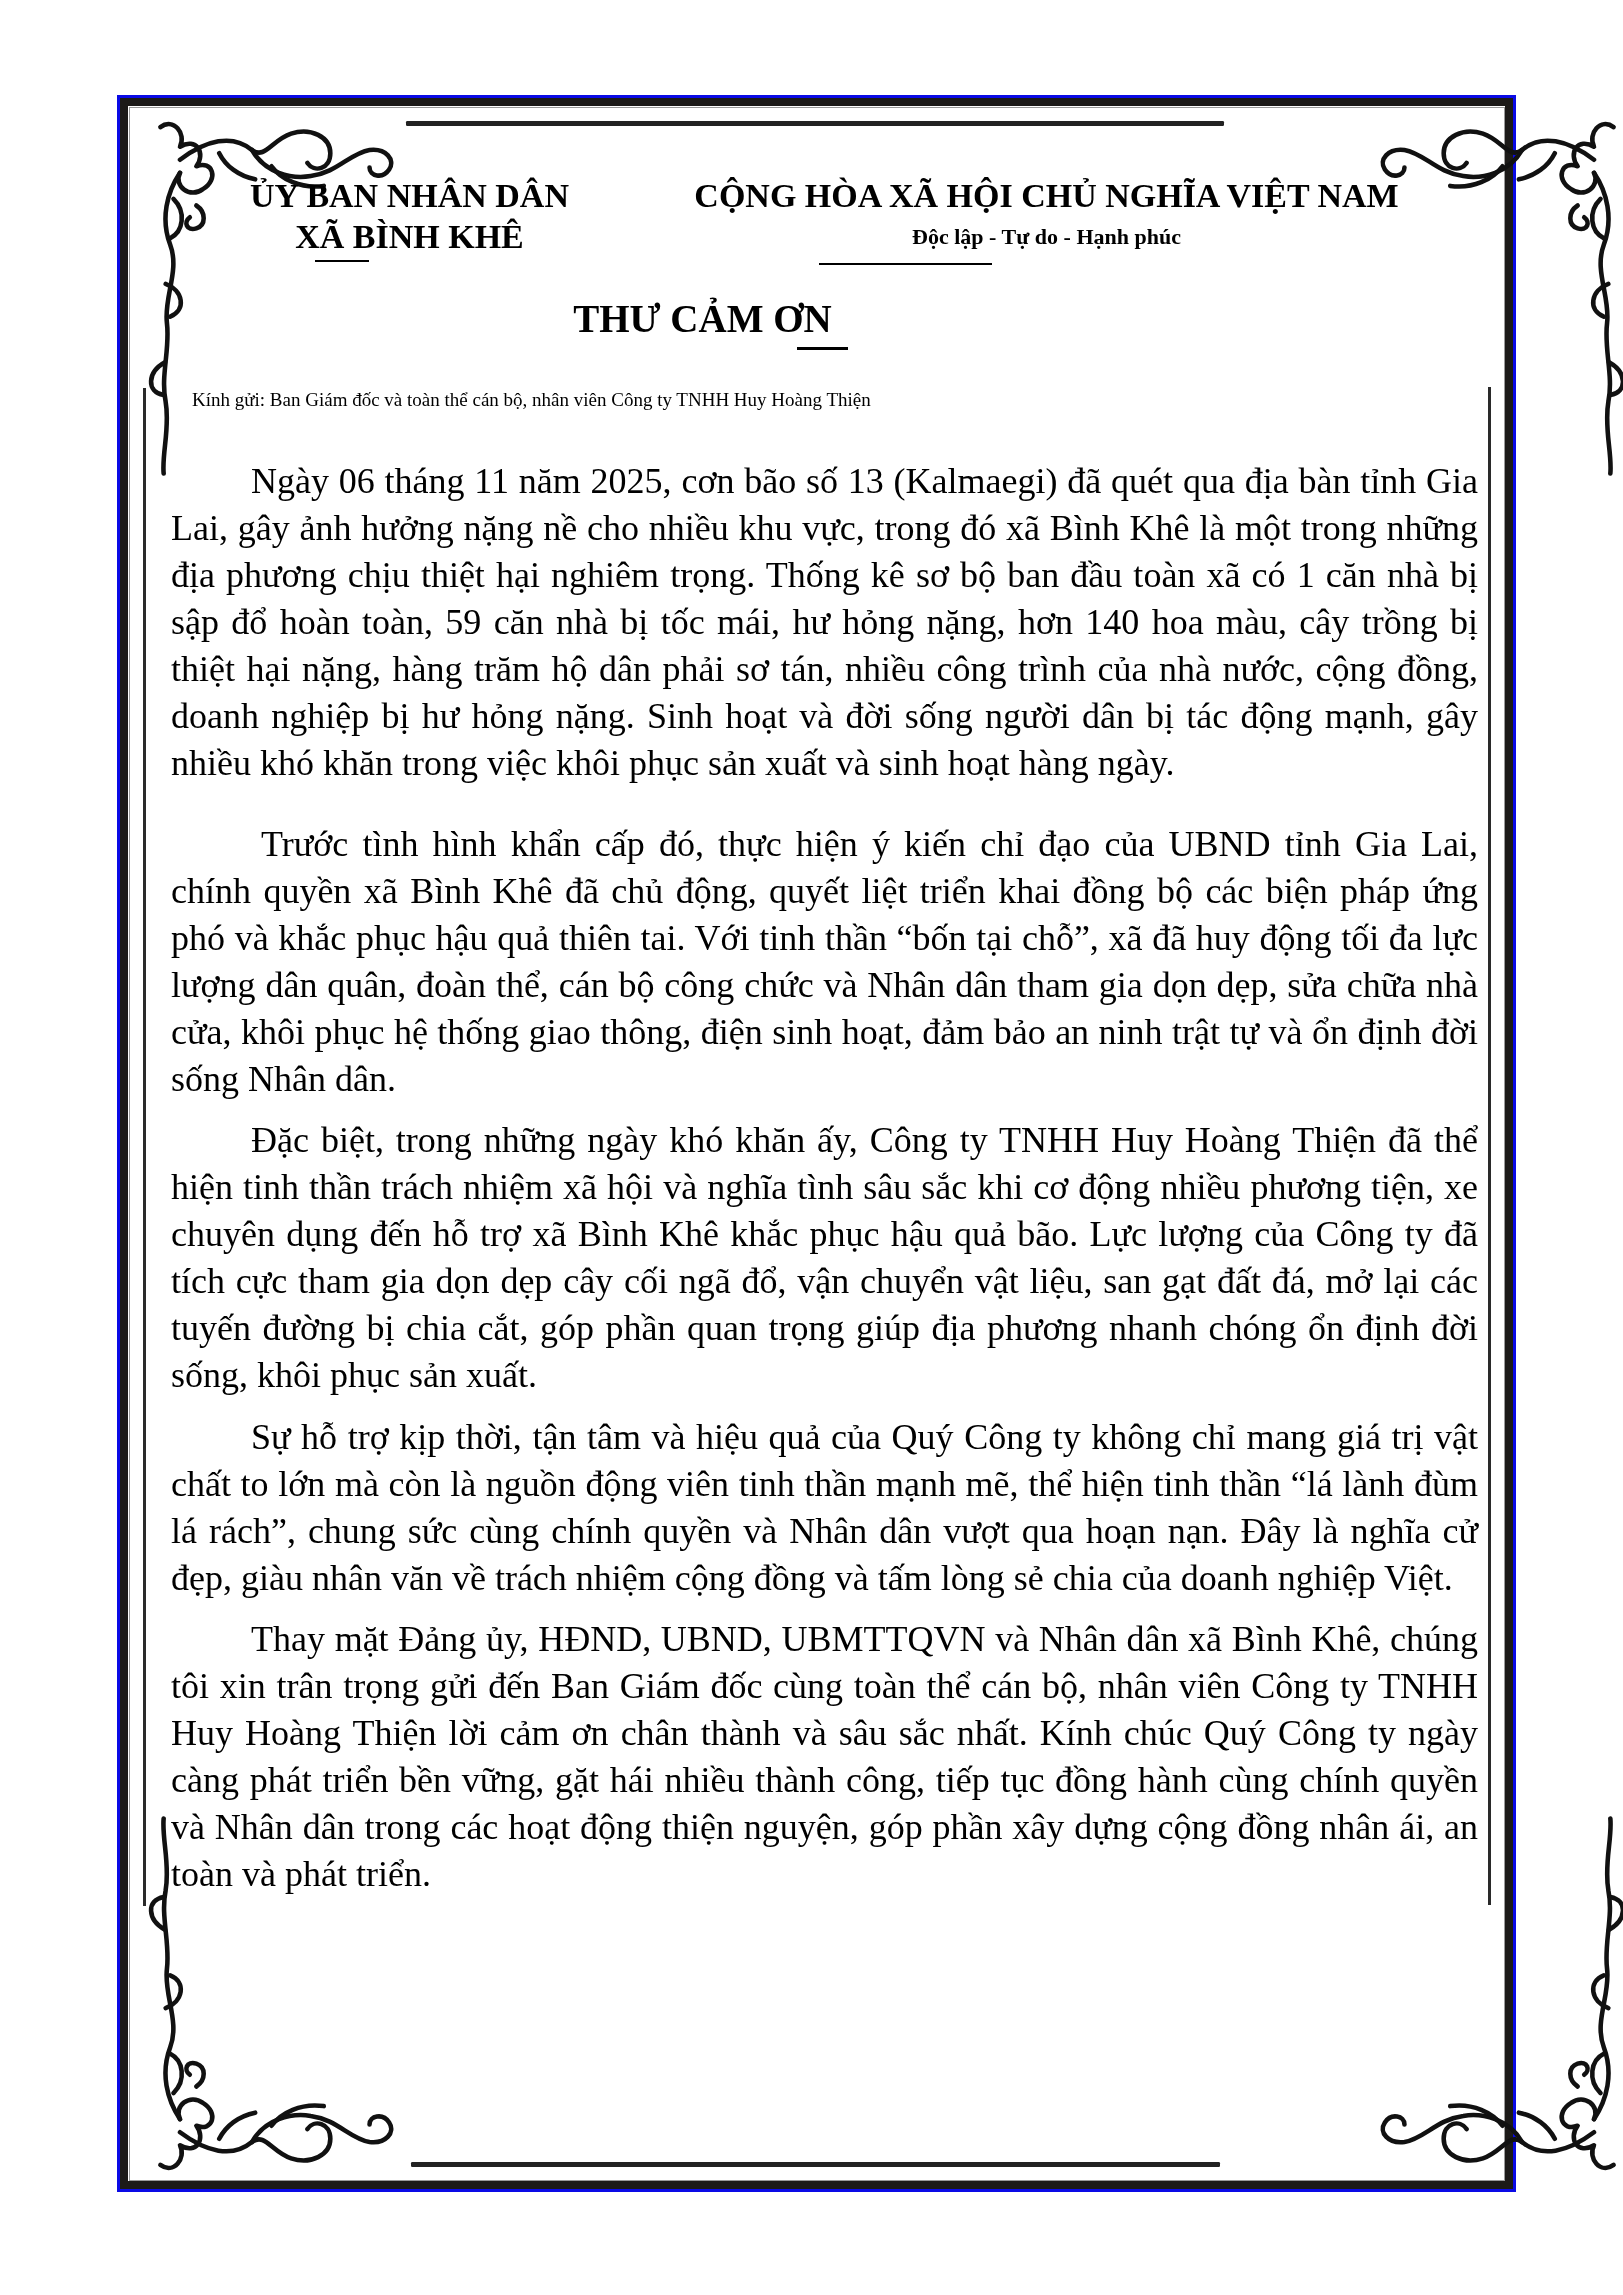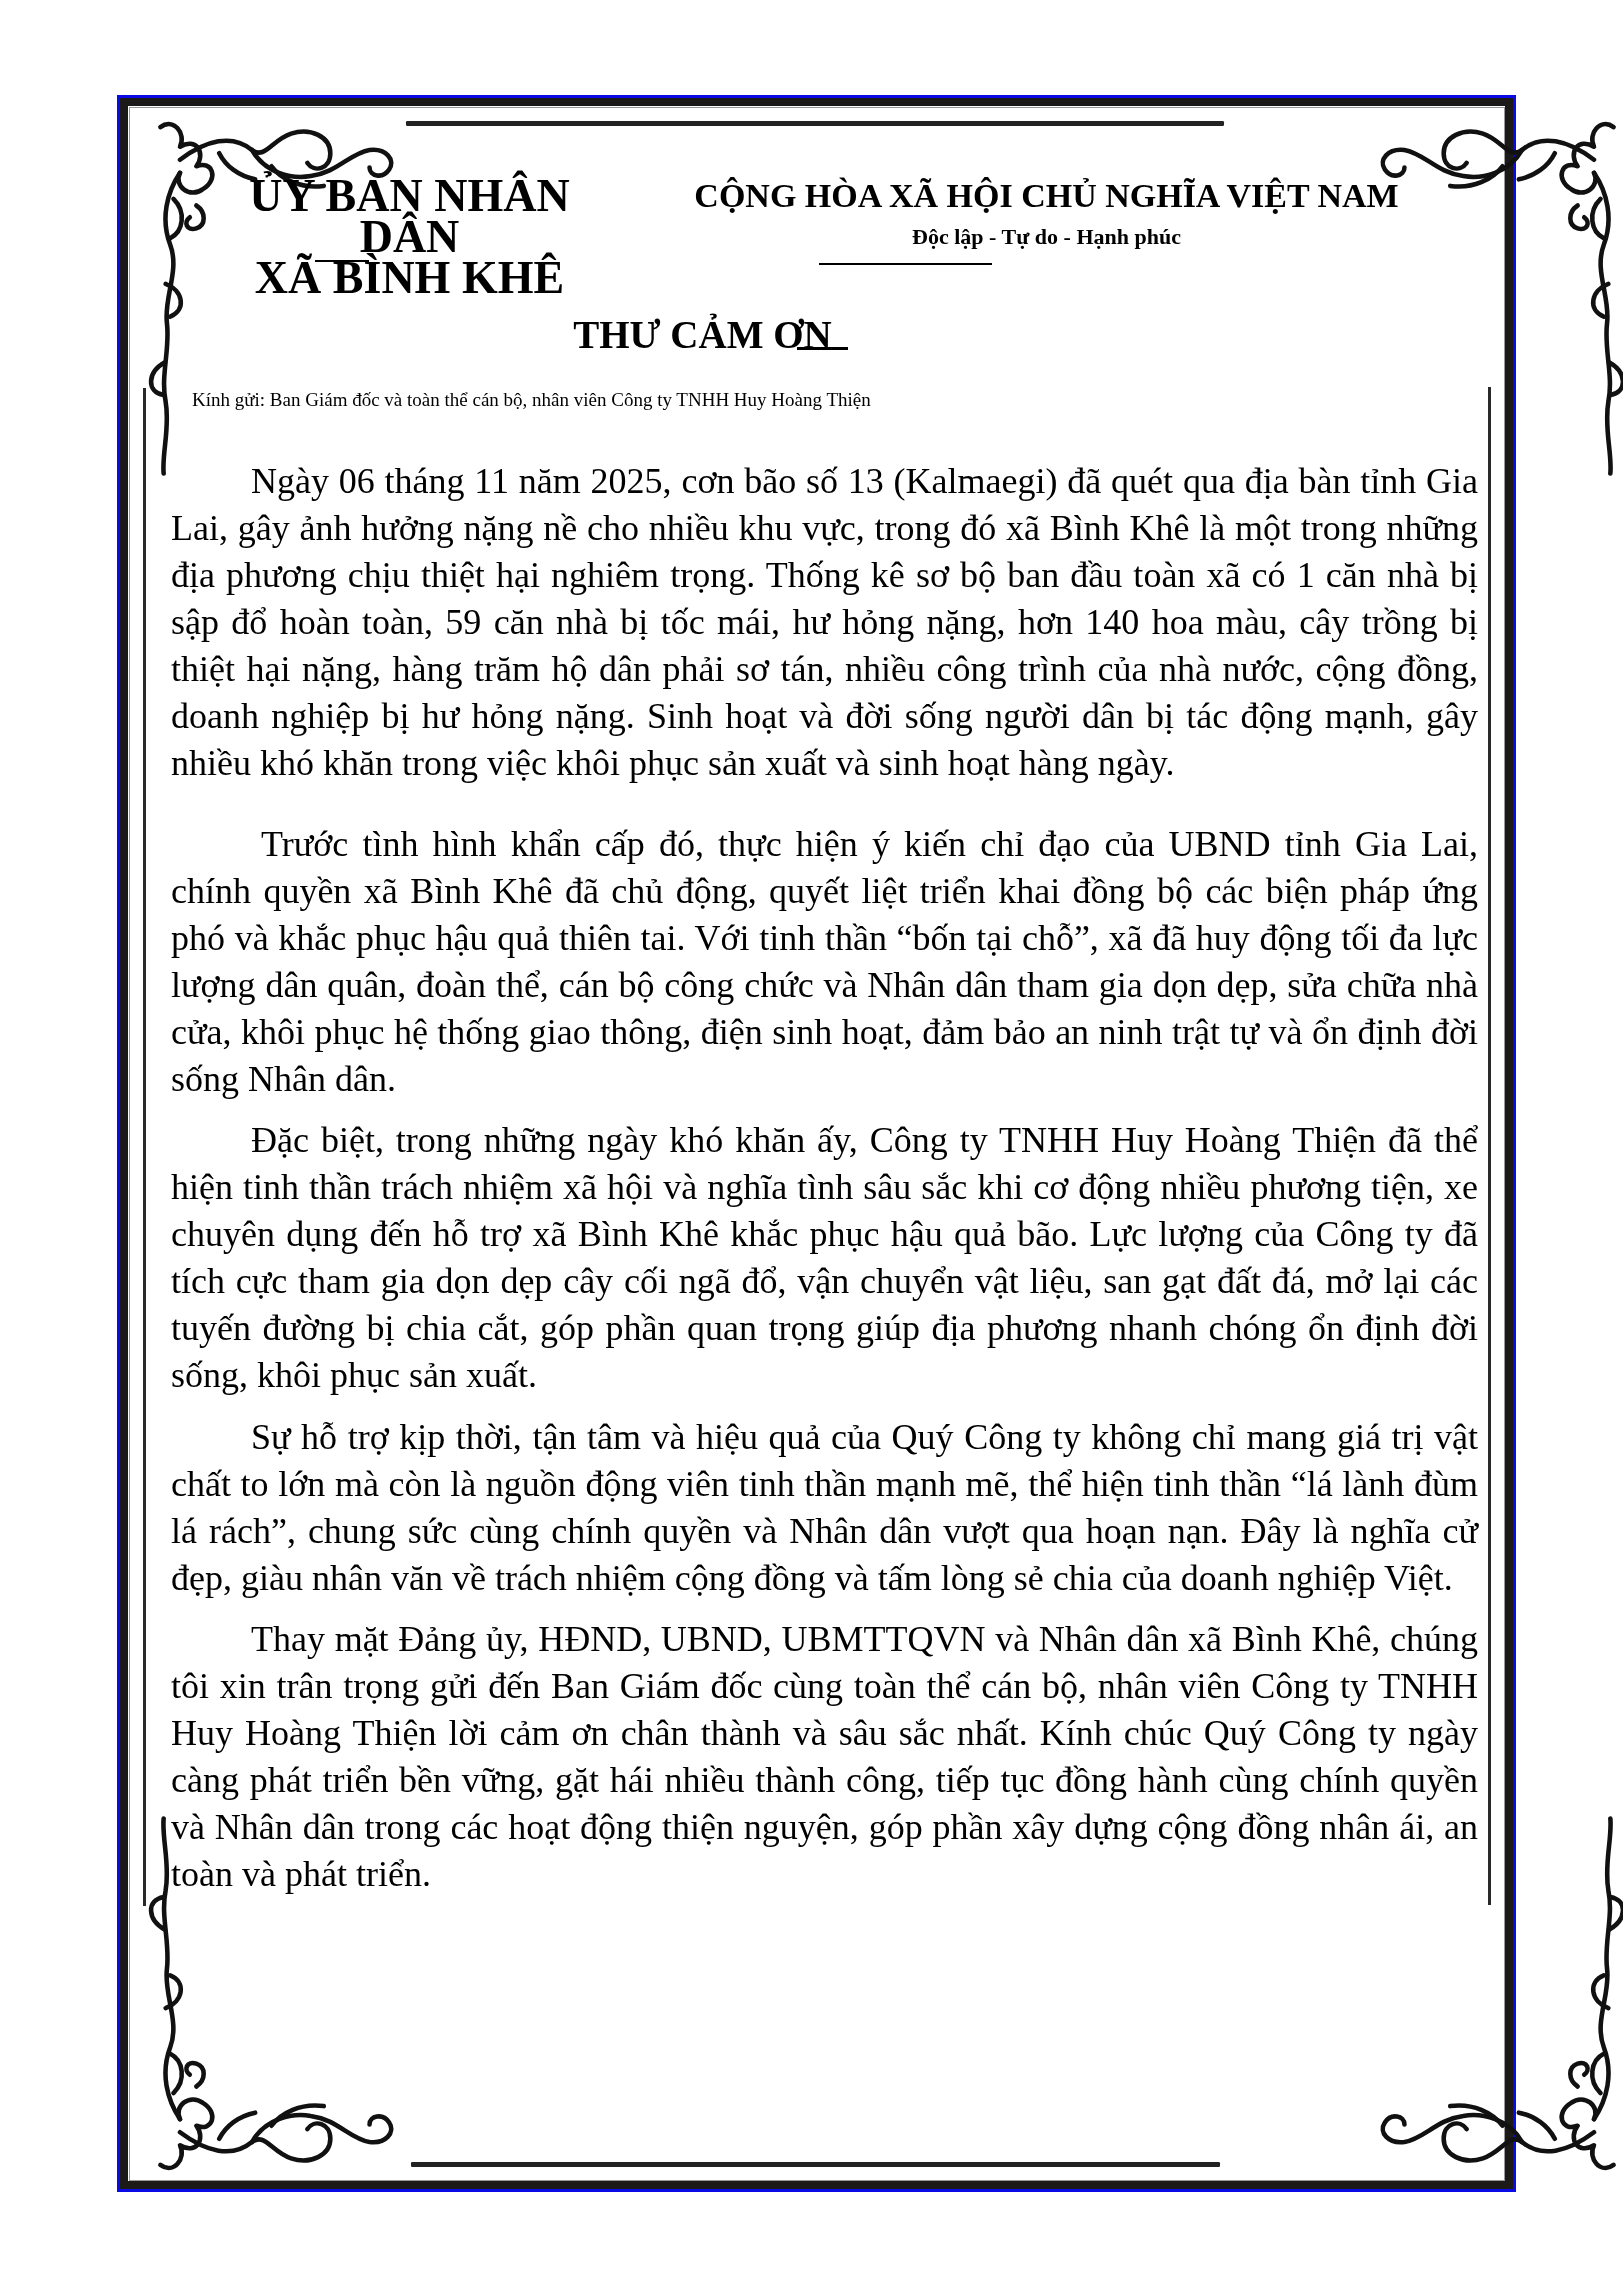--- a/index.html
+++ b/index.html
@@ -19,28 +19,28 @@
 
   .ornament { position: absolute; width: 275px; height: 366px; }
   .ornament svg { width: 100%; height: 100%; }
   .orn-tl { left: 134px; top: 114px; }
   .orn-tr { left: 1365px; top: 114px; transform: scaleX(-1); }
   .orn-bl { left: 134px; top: 1812px; transform: scaleY(-1); }
   .orn-br { left: 1365px; top: 1812px; transform: scale(-1,-1); }
 
   
   .hdr-left { position: absolute; left: 213px; top: 175px; width: 393px; text-align: center;
-              font-weight: bold; font-size: 46px; line-height: 41px; }
+              font-weight: bold; font-size: 34px; line-height: 41px; }
   .hdr-right { position: absolute; left: 654px; top: 175px; width: 785px; text-align: center;
                font-weight: bold; font-size: 34px; line-height: 41px; }
   .hdr-right .motto { font-size: 22px; }
   .ul-short { position: absolute; left: 315px; top: 260px; width: 54px; height: 2px; background: #000; }
   .ul-motto { position: absolute; left: 819px; top: 263px; width: 173px; height: 2px; background: #000; }
 
-  .title { position: absolute; left: 0; width: 1405px; top: 312px; text-align: center;
+  .title { position: absolute; left: 0; width: 1405px; top: 296px; text-align: center;
            font-weight: bold; font-size: 39px; line-height: 46px; }
   .title-ul { position: absolute; left: 797px; top: 347px; width: 51px; height: 2.6px; background: #000; }
 
   .recipient { position: absolute; left: 192px; top: 381px; width: 1289px;
                font-size: 19px; line-height: 37px; white-space: nowrap; }
 
   
   .body { position: absolute; left: 171px; top: 458px; width: 1307px;
           font-size: 36px; line-height: 47px; text-align: justify; }
   .body p { margin: 0 0 14.4px 0; text-indent: 80px; font-family: Liberation Serif, serif; }

